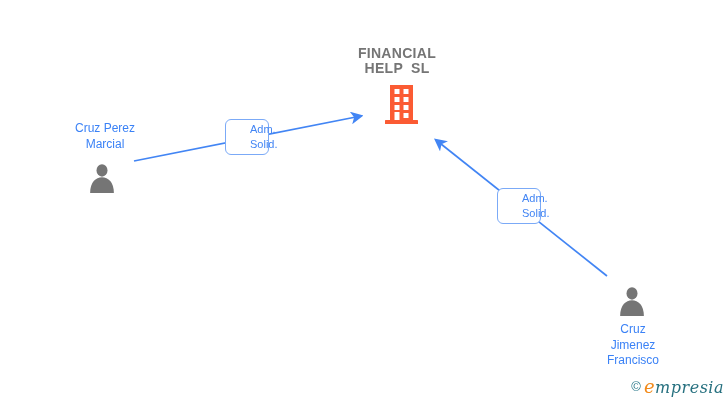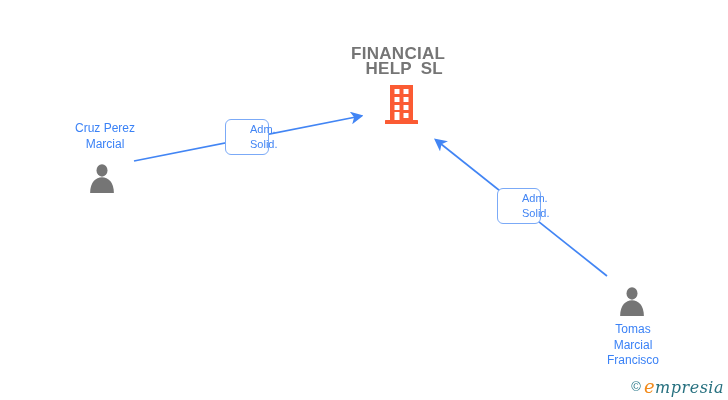--- a/index.html
+++ b/index.html
@@ -13,22 +13,22 @@
   }
   .edges-layer {
     position: absolute;
     left: 0; top: 0;
     width: 728px; height: 400px;
   }
   .company-title {
     position: absolute;
     left: 351px; top: 46px;
     width: 92px;
-    text-align: right;
-    font-size: 17px;
+    text-align: center;
+    font-size: 14px;
     font-weight: bold;
     line-height: 15px;
     letter-spacing: 0.3px;
     word-spacing: 4px;
     color: #757575;
   }
   .building-icon {
     position: absolute;
     left: 385px; top: 85px;
     width: 33px; height: 39px;
@@ -120,21 +120,21 @@
   </svg>
 
   <div class="person person-cruz-label">Cruz Perez Marcial</div>
   <svg class="person-icon person-cruz-icon" viewBox="0 0 24 23">
     <g fill="#757575">
       <ellipse cx="12" cy="5" rx="4.4" ry="5"></ellipse>
       <path d="M2.5,23 C2.5,14.5 7,10.5 12,10.5 C17,10.5 21.5,14.5 21.5,23 Z"></path>
     </g>
   </svg>
 
-  <div class="person person-tomas-label">Tomas Marcial Francisco</div>
+  <div class="person person-tomas-label">Cruz Jimenez Francisco</div>
   <svg class="person-icon person-tomas-icon" viewBox="0 0 24 23">
     <g fill="#757575">
       <ellipse cx="12" cy="5" rx="4.4" ry="5"></ellipse>
       <path d="M2.5,23 C2.5,14.5 7,10.5 12,10.5 C17,10.5 21.5,14.5 21.5,23 Z"></path>
     </g>
   </svg>
 
   <div class="edge-label edge-label-1">Adm. Solid.</div>
   <div class="edge-label edge-label-2">Adm. Solid.</div>
 

